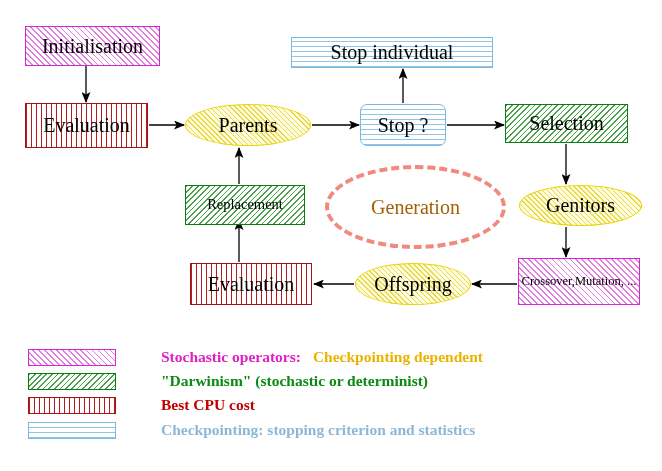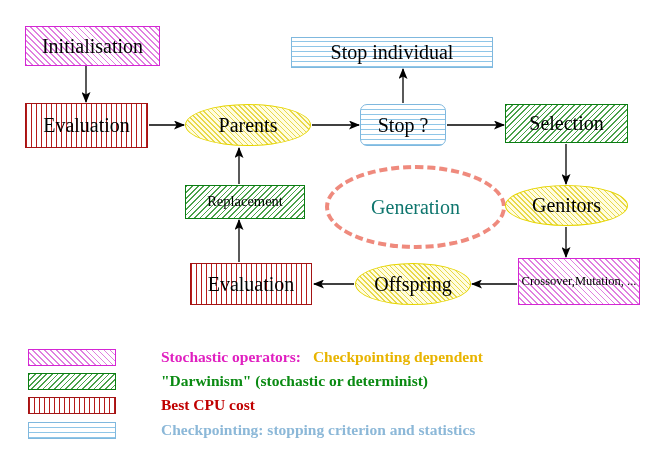--- a/index.html
+++ b/index.html
@@ -63,21 +63,21 @@
   .leg-swatch{width:88px;height:17px;box-sizing:border-box;flex:0 0 auto;}
   .leg-text{margin-left:45px;font-size:15.5px;white-space:nowrap;font-weight:bold;}
   .c-magenta{color:#e020c0;}
   .c-gold{color:#e8b400;}
   .c-green{color:#0a8a12;}
   .c-red{color:#c00000;}
   .c-blue{color:#8cb8d8;}
 
   .t-label{font-size:20px;}
   .t-small{font-size:12.5px;line-height:1.15;}
-  .t-gen{font-size:20px;color:#0f766e;}
+  .t-gen{font-size:20px;color:#a16207;}
   .gen-ellipse{
     position:absolute;border-radius:50%;
     border:4px dashed #ef8a7d;background:transparent;z-index:2;
     display:flex;align-items:center;justify-content:center;
   }
 </style>
 </head>
 <body>
 
 <div id="stage">
@@ -131,29 +131,29 @@
   </div>
 
   <div class="node fill-green t-label" style="left:505px;top:104px;width:123px;height:39px;">
     <span class="lbl">Selection</span>
   </div>
 
   <div class="node fill-blue t-label" style="left:291px;top:37px;width:202px;height:31px;">
     <span class="lbl">Stop individual</span>
   </div>
 
-  <div class="node fill-green" style="left:185px;top:185px;width:120px;height:34px;font-size:14.5px;">
+  <div class="node fill-green" style="left:185px;top:185px;width:120px;height:40px;font-size:14.5px;">
     <span class="lbl">Replacement</span>
   </div>
 
   <div class="gen-ellipse" style="left:325px;top:165px;width:173px;height:76px;">
     <span class="t-gen">Generation</span>
   </div>
 
-  <div class="node fill-yellow ellipse t-label" style="left:505px;top:185px;width:123px;height:41px;">
+  <div class="node fill-yellow ellipse t-label" style="left:519px;top:185px;width:123px;height:41px;">
     <span class="lbl">Genitors</span>
   </div>
 
   <div class="node fill-red t-label" style="left:190px;top:263px;width:122px;height:42px;">
     <span class="lbl">Evaluation</span>
   </div>
 
   <div class="node fill-yellow ellipse t-label" style="left:355px;top:263px;width:116px;height:42px;">
     <span class="lbl">Offspring</span>
   </div>

